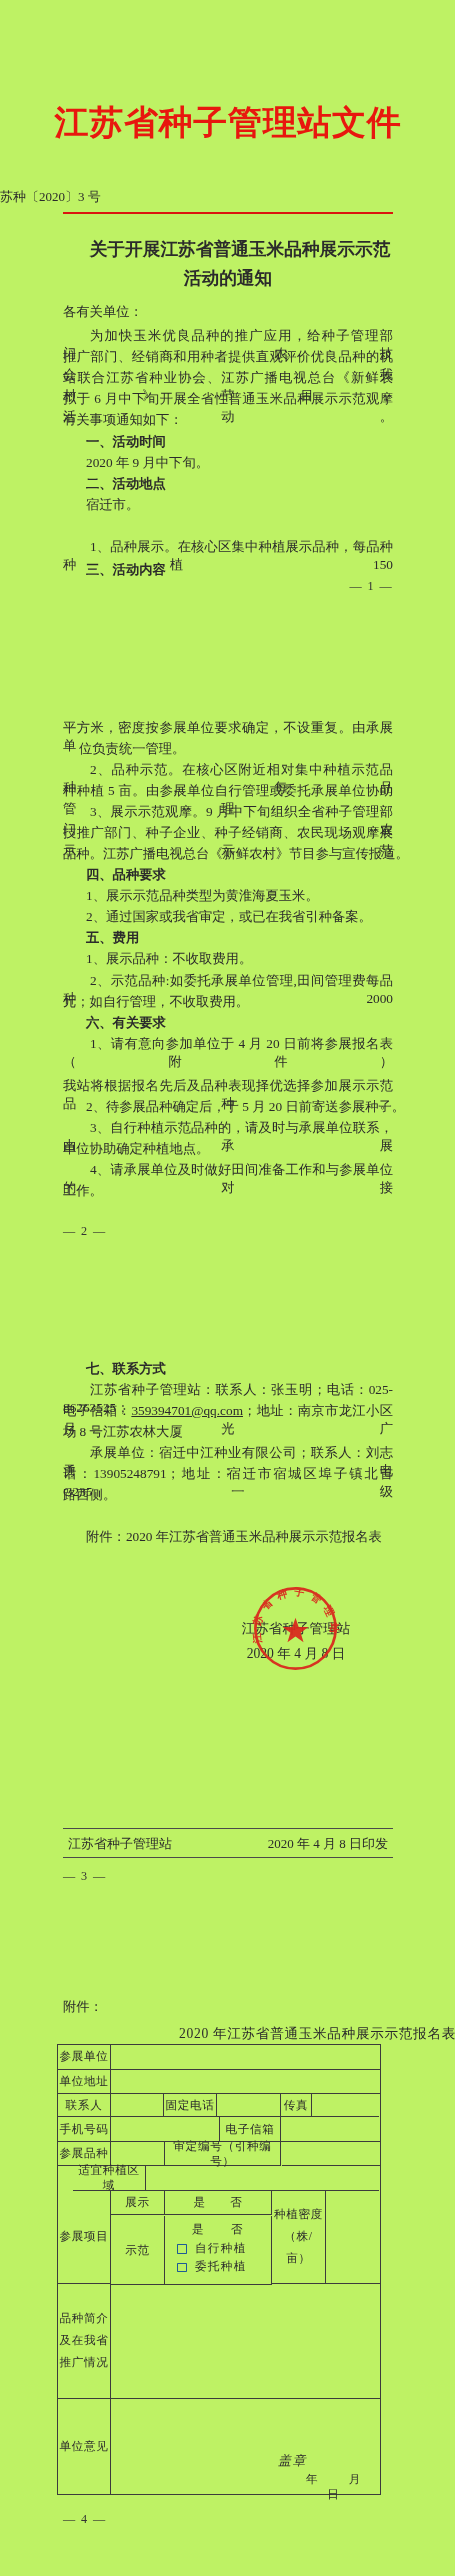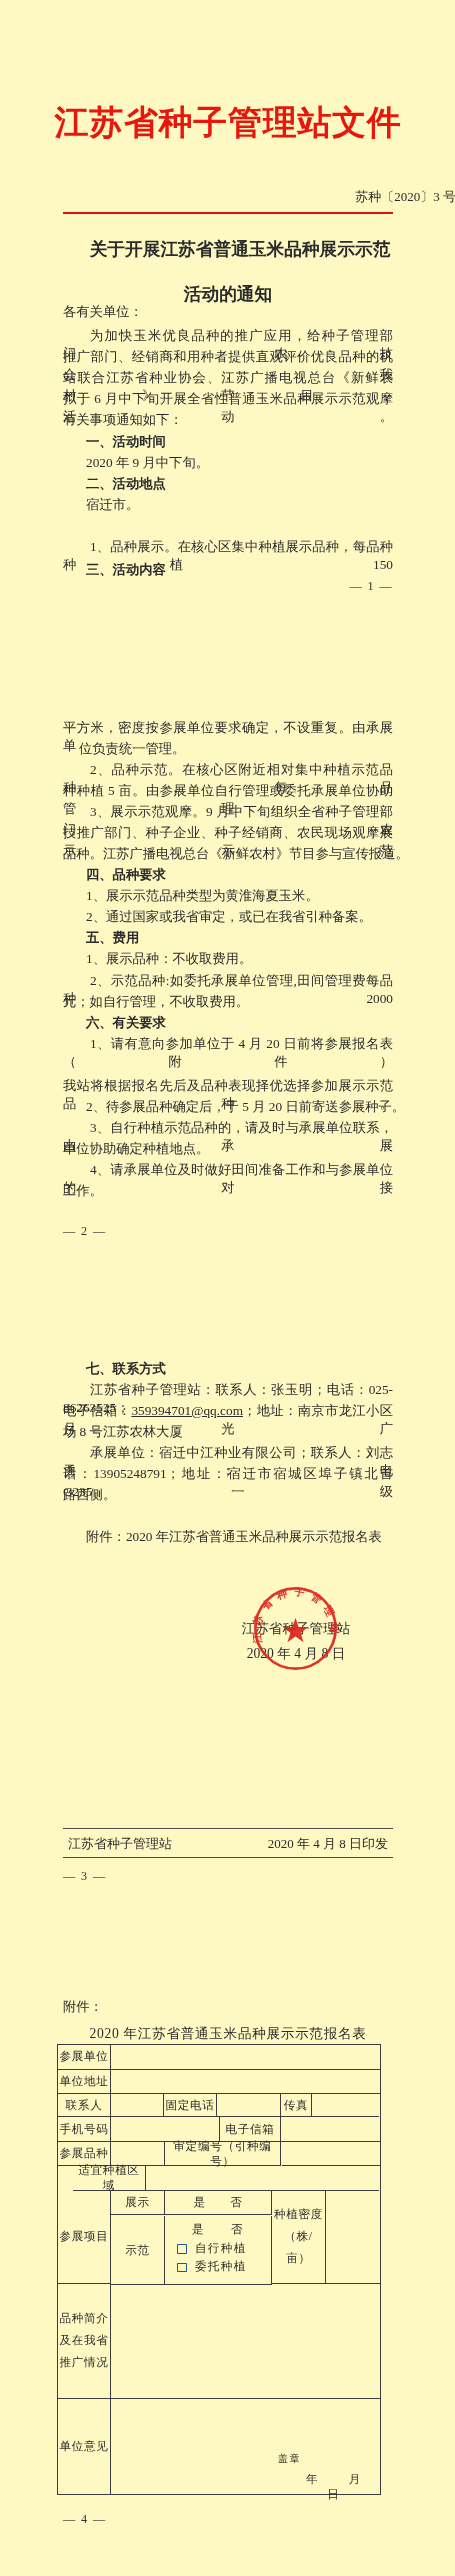--- a/index.html
+++ b/index.html
@@ -1,27 +1,27 @@
 <!DOCTYPE html>
 <html style="font-size:11px"><head>
 <meta charset="utf-8">
 <style>
   html,body{margin:0;padding:0;background:#ffffff;}
-  #page{position:relative;width:456px;height:2576px;background:#fef9c3;overflow:hidden;
+  #page{position:relative;width:456px;height:2576px;background:#bef264;overflow:hidden;
         font-family:"Liberation Serif","DejaVu Serif",serif;color:#2b2b2b;}
   .ln{position:absolute;left:63px;width:330px;font-size:13.3px;line-height:17.7px;white-space:nowrap;}
   .jf{white-space:normal;text-align:justify;text-align-last:justify;}
   .ind{text-indent:27px;}
   .x2{left:86px;width:307px;}
   .b{font-weight:700;font-family:"Liberation Sans","DejaVu Sans",sans-serif;}
   .pn{position:absolute;left:63px;width:330px;font-size:12.2px;line-height:16.3px;letter-spacing:1.4px;color:#333;}
   .pn.right{text-align:right;}
   .masthead{position:absolute;left:0;top:101px;width:456px;text-align:center;
             font-size:34px;line-height:44px;font-weight:700;letter-spacing:0.7px;}
-  .docnum{position:absolute;left:0;top:188px;width:456px;text-align:right;font-size:13px;line-height:17.7px;}
+  .docnum{position:absolute;left:0;top:188px;width:456px;text-align:left;font-size:13px;line-height:17.7px;}
   .redrule{position:absolute;left:63px;top:212px;width:330px;height:2px;}
   .doctitle{position:absolute;left:0;width:456px;text-align:center;font-size:17.7px;line-height:23px;font-weight:700;
             font-family:"Liberation Sans","DejaVu Sans",sans-serif;}
   .u{text-decoration:underline;}
   
   .frule{position:absolute;left:63px;width:330px;height:1.4px;background:#4a4a4a;}
   .foot{position:absolute;left:68px;top:1835px;width:320px;font-size:13px;line-height:17.7px;display:flex;justify-content:space-between;}
   
   #sealwrap{position:absolute;left:252px;top:1585px;width:87px;height:87px;opacity:.92;z-index:3;}
   .sealblack{position:absolute;left:177px;width:238px;text-align:center;font-size:13.6px;line-height:17.7px;z-index:2;}
@@ -29,34 +29,34 @@
   #formtable{position:absolute;left:57px;top:2044px;width:322px;height:449px;border:0.7px solid #3c3c3c;box-sizing:content-box;}
   .cell{position:absolute;border-right:0.7px solid #3c3c3c;border-bottom:0.7px solid #3c3c3c;box-sizing:border-box;
         display:flex;align-items:center;justify-content:center;font-size:11.6px;letter-spacing:0.7px;text-align:center;}
   .cell.noR{border-right:none;}
   .cell.noB{border-bottom:none;}
   .cell.stack{flex-direction:column;line-height:22px;}
   .optcell{justify-content:flex-start;flex-direction:column;align-items:stretch;padding:5.4px 0 0 0;line-height:18.4px;letter-spacing:1.4px;}
   .optrow{display:flex;align-items:center;padding-left:12.2px;text-align:left;}
   .chk{display:inline-block;width:7.5px;height:7.5px;border:1.7px solid #1e5a96;border-radius:0.7px;margin-right:8.2px;}
   .opin{position:relative;}
-  .opin .stamp{position:absolute;left:167px;top:53px;font-size:10px;letter-spacing:1.4px;}
+  .opin .stamp{position:absolute;left:167px;top:53px;font-size:13px;letter-spacing:1.4px;font-style:italic;}
   .opin .dateblank{position:absolute;left:178px;top:73px;font-size:11.6px;letter-spacing:2.7px;}
-  .ftitle{position:absolute;left:0;top:2025px;width:456px;text-align:center;font-size:13.6px;line-height:18.4px;letter-spacing:0.7px;}
+  .ftitle{position:absolute;left:0;top:2025px;width:456px;text-align:right;font-size:13.6px;line-height:18.4px;letter-spacing:0.7px;}
 </style>
 </head>
 <body>
 
 <div id="page">
 
   <div class="masthead" style="color:#e8170e;">江苏省种子管理站文件</div>
   <div class="docnum">苏种〔2020〕3 号</div>
   <div class="redrule" style="background:#da150f;"></div>
   <div class="doctitle" style="top:238px;padding-left:12px;">关于开展江苏省普通玉米品种展示示范</div>
-  <div class="doctitle" style="top:267px;margin-top:16px;">活动的通知</div>
+  <div class="doctitle" style="top:267px;">活动的通知</div>
 
   <div class="ln" style="top:303px;">各有关单位：</div>
   <div class="ln jf ind" style="top:327px;">为加快玉米优良品种的推广应用，给种子管理部门、农技</div>
   <div class="ln jf" style="top:348px;">推广部门、经销商和用种者提供直观评价优良品种的机会，我</div>
   <div class="ln jf" style="top:369px;">站联合江苏省种业协会、江苏广播电视总台《新鲜农村》节目，</div>
   <div class="ln jf" style="top:390px;">拟于 6 月中下旬开展全省性普通玉米品种展示示范观摩活动。</div>
   <div class="ln" style="top:411px;">有关事项通知如下：</div>
   <div class="ln x2 b" style="top:433px;">一、活动时间</div>
   <div class="ln x2" style="top:454px;">2020 年 9 月中下旬。</div>
   <div class="ln x2 b" style="top:475px;">二、活动地点</div>

